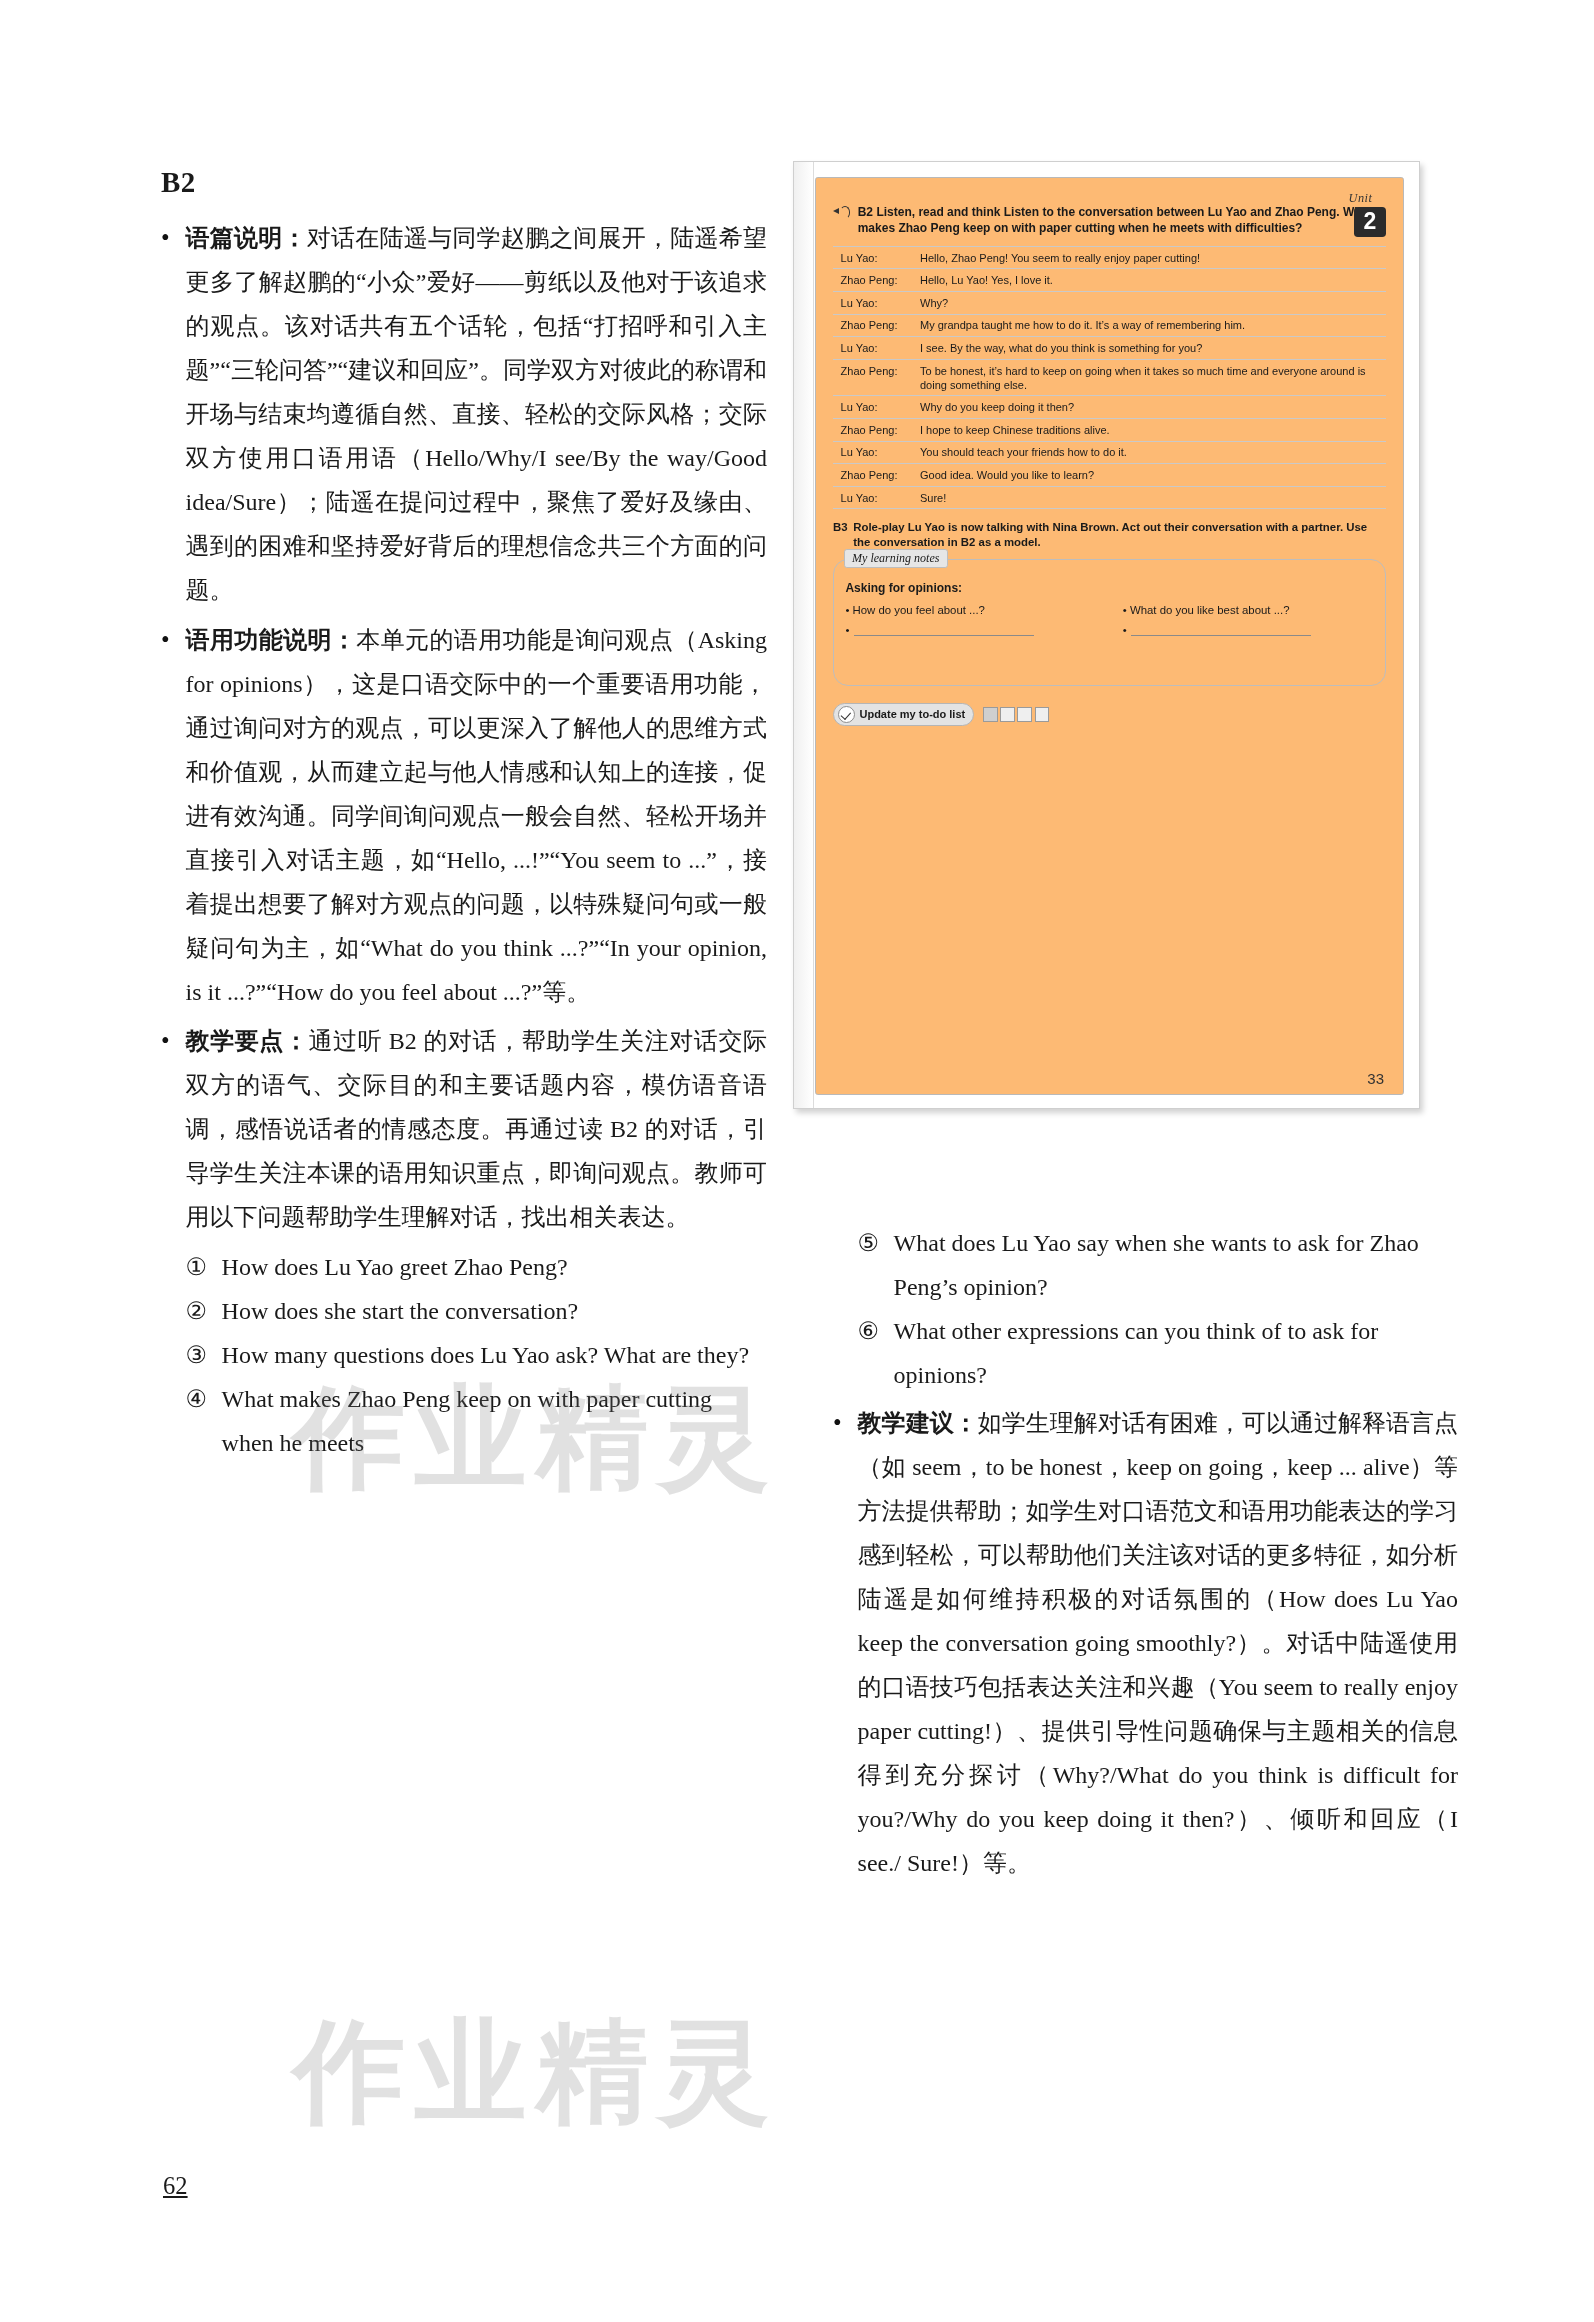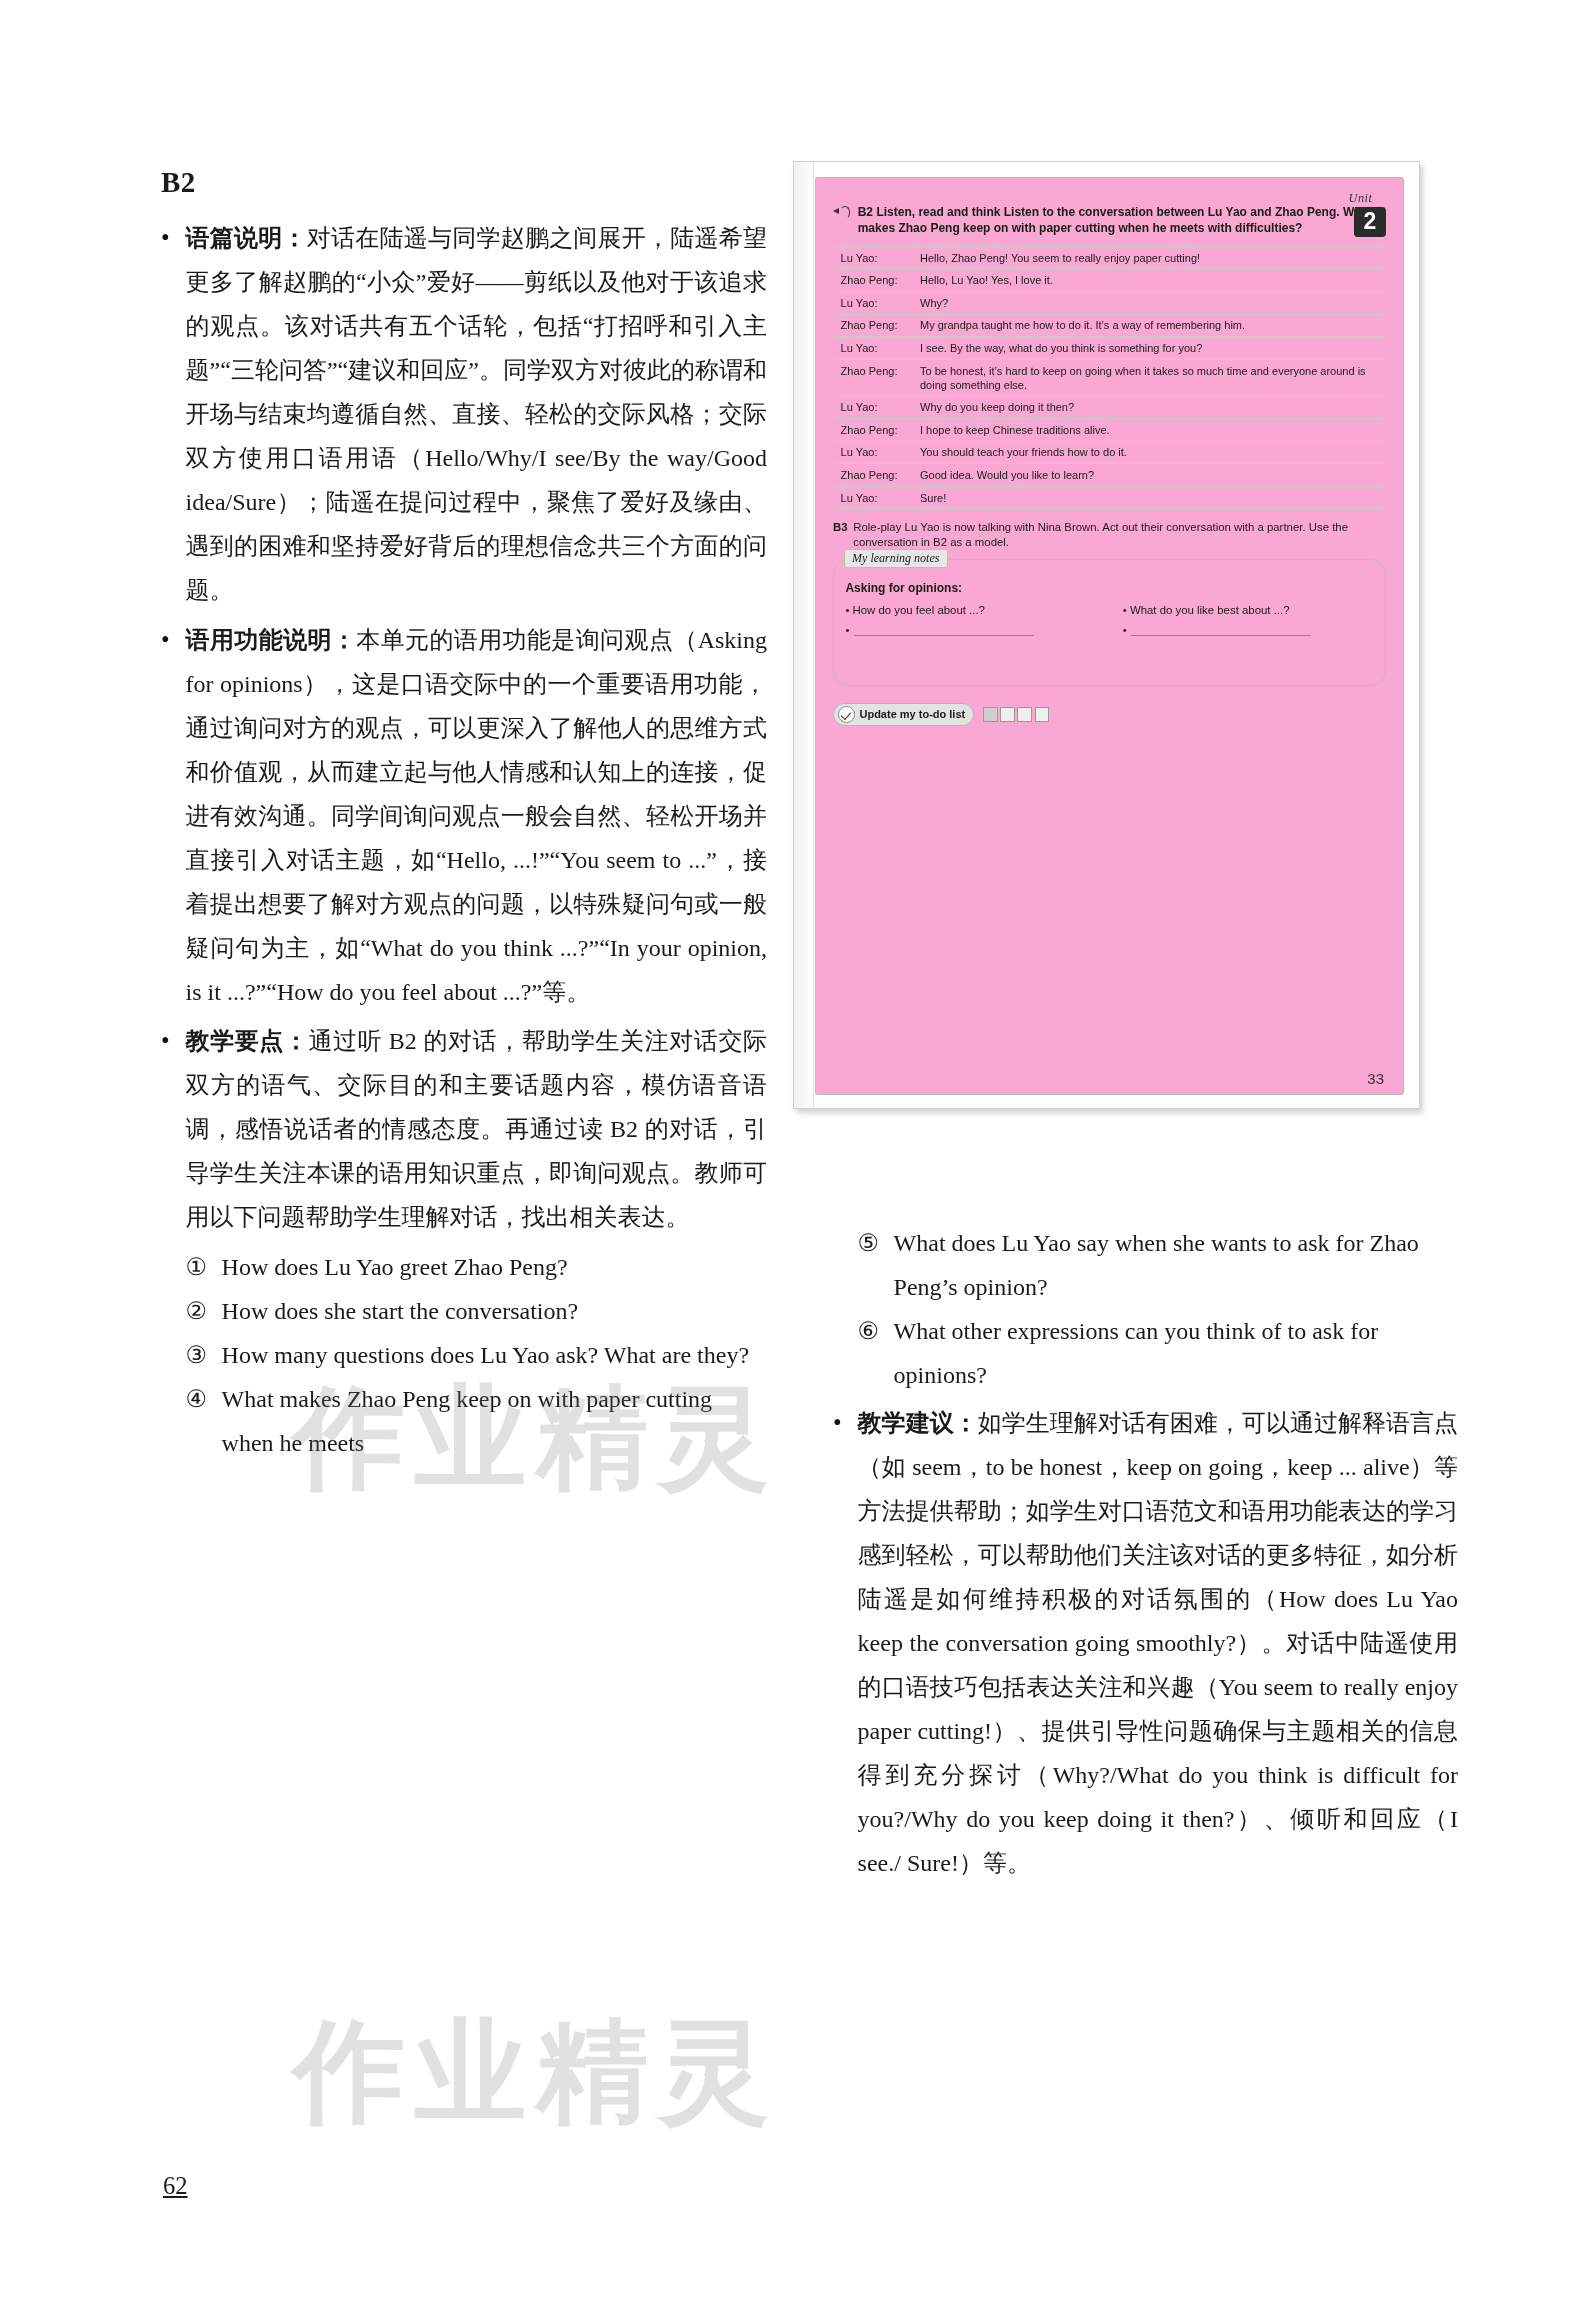--- a/index.html
+++ b/index.html
@@ -92,21 +92,21 @@
     width:625px;height:946px;
     background:#fff;
     border:1.9px solid #cfcfcf;
     box-shadow:2.8px 3.8px 5.7px rgba(0,0,0,.18);
   }
   .book-inner{
     position:absolute;
     left:21px;top:15px;right:15px;bottom:13.2px;
     border:1.4px solid #b9b9b9;
     border-radius:2.8px;
-    background:#f9a8d4;
+    background:#fdba74;
     padding:13.2px 17px 9.5px 17px;
     box-sizing:border-box;
     font-family:"Liberation Sans", sans-serif;
   }
   .book-spine{
     position:absolute;
     left:0;top:0;bottom:0;width:19px;
     background:linear-gradient(to right,#f0f0f0,#ffffff);
     border-right:0.9px solid #dcdcdc;
   }
@@ -188,21 +188,21 @@
   }
   .dlg-txt{flex:1 1 auto;padding-right:5.7px;}
   .b3{
     margin-top:10.4px;
     display:flex;
     gap:5.7px;
     font-size:11.4px;
     line-height:15px;
   }
   .b3 .tag{font-weight:700;flex:0 0 auto;}
-  .b3 .b3txt{font-weight:400;}
+  .b3 .b3txt{font-weight:700;}
   .notes-box{
     margin-top:9px;
     border:0.9px solid #bdbdbd;
     border-radius:15px;
     padding:21px 11.4px 13.2px 11.4px;
     position:relative;
     min-height:91px;
   }
   .notes-tab{
     position:absolute;

